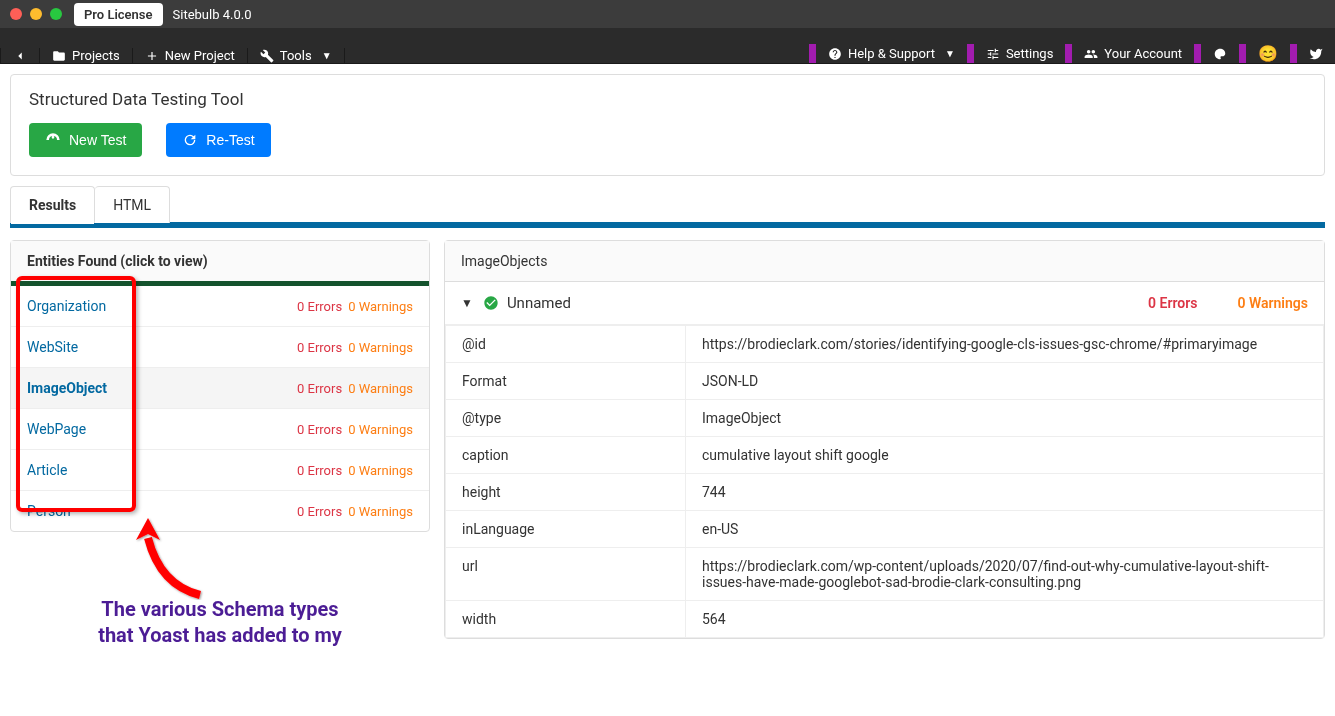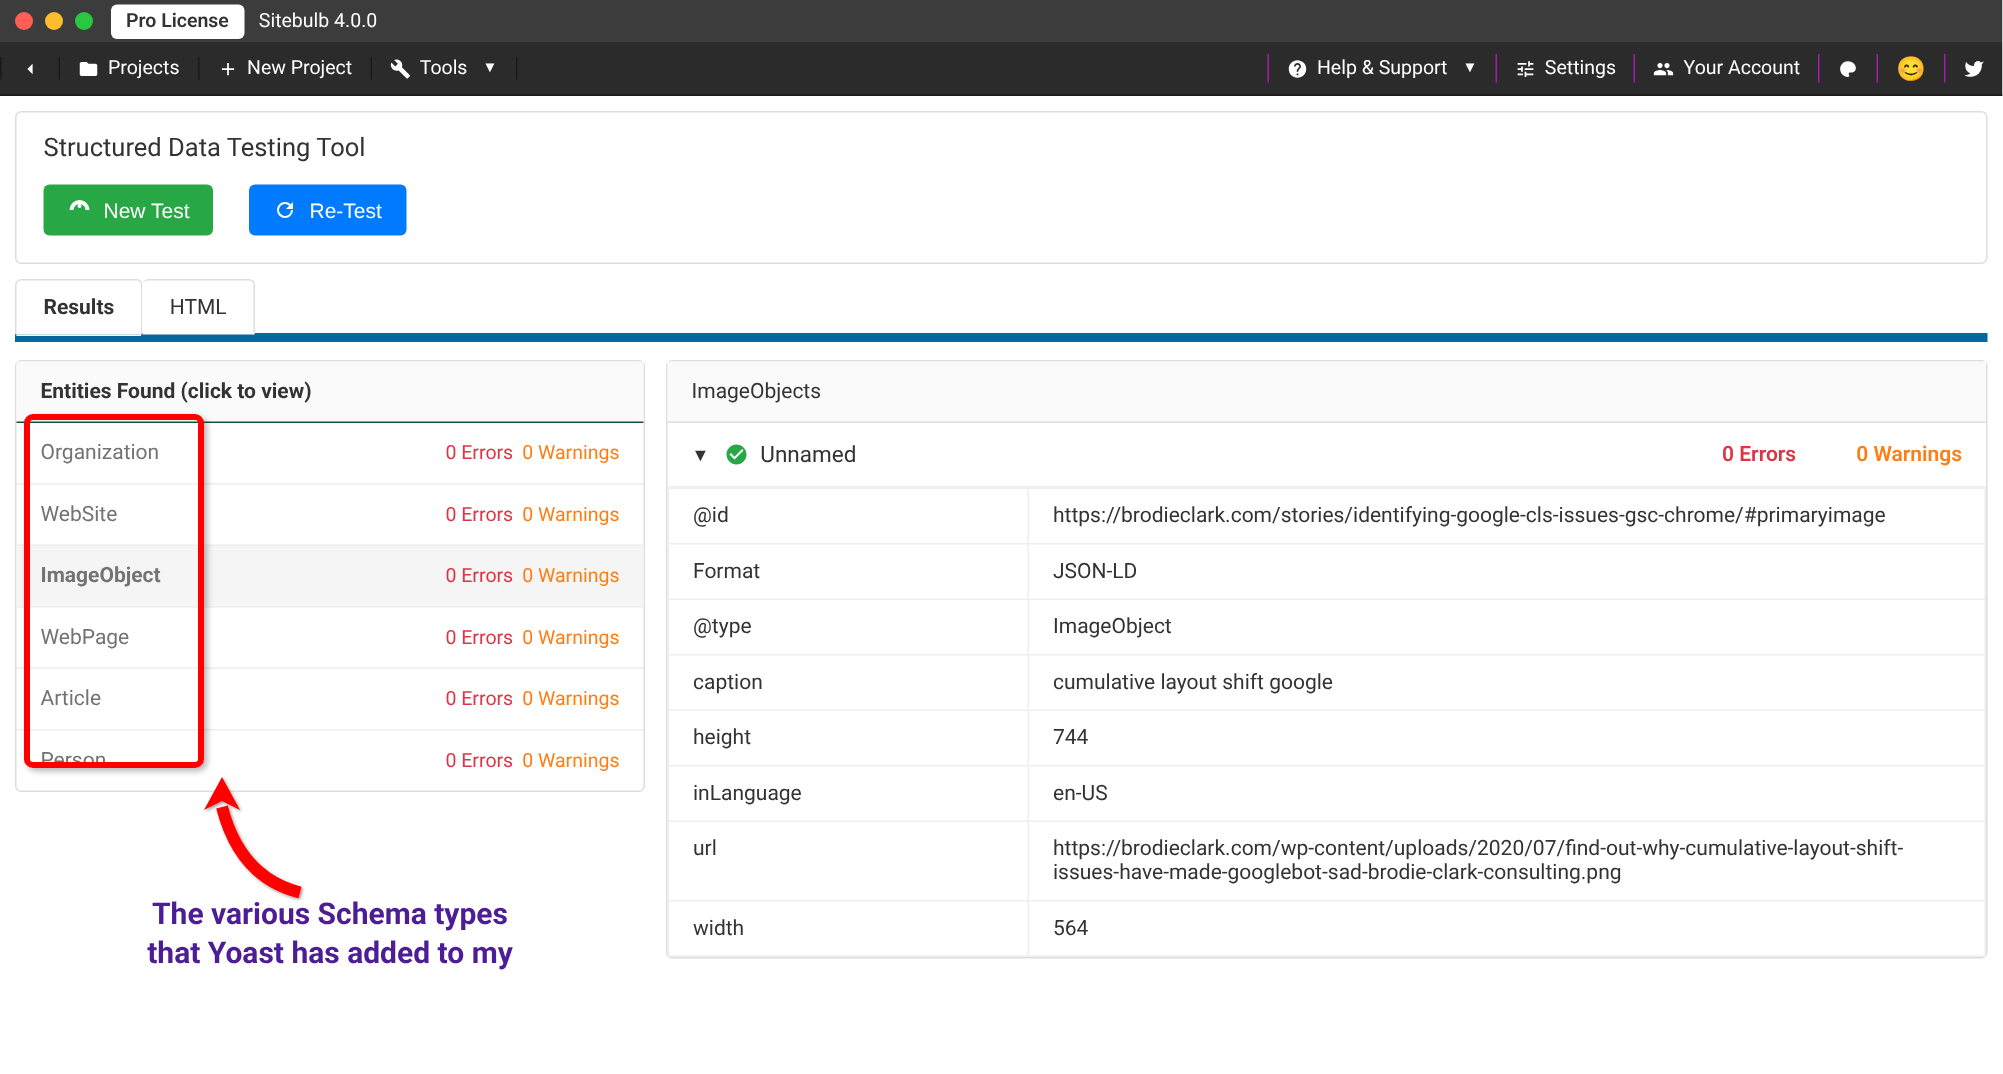--- a/index.html
+++ b/index.html
@@ -7,27 +7,27 @@
 
 .titlebar { background: #3c3c3c; height: 28px; display: flex; align-items: center; padding: 0 10px; }
 .traffic { display: flex; gap: 8px; margin-right: 12px; }
 .traffic-dot { width: 12px; height: 12px; border-radius: 50%; }
 .red { background: #ff5f57; }
 .yellow { background: #febc2e; }
 .green { background: #28c840; }
 .license-badge { background: #fff; color: #333; padding: 4px 10px; border-radius: 4px; font-weight: 600; font-size: 13px; margin-right: 10px; }
 .app-title { color: #fff; font-size: 13px; }
 
-.toolbar { background: #2b2b2b; height: 36px; display: flex; align-items: center; border-bottom: 1px solid #1a1a1a; }
+.toolbar { background: #2b2b2b; height: 36px; display: flex; align-items: flex-end; border-bottom: 1px solid #1a1a1a; }
 .toolbar-left { display: flex; }
 .toolbar-right { margin-left: auto; display: flex; }
 .toolbar-btn { display: flex; align-items: center; gap: 6px; padding: 0 12px; color: #fff; border-right: 1px solid #1a1a1a; cursor: pointer; font-size: 13px; }
 .toolbar-btn.first { border-left: 1px solid #1a1a1a; }
 .toolbar-btn svg { width: 14px; height: 14px; fill: #fff; }
-.toolbar-right .toolbar-btn { border-left: 1px solid #a21caf; border-right: none; }
+.toolbar-right .toolbar-btn { border-left: 7px solid #a21caf; border-right: none; }
 .caret { font-size: 10px; margin-left: 4px; }
 .emoji { font-size: 16px; }
 
 .content { padding: 10px; }
 .panel { border: 1px solid #ddd; border-radius: 4px; background: #fff; }
 .panel-header { padding: 14px 18px; font-size: 17px; color: #333; }
 .panel-body-buttons { padding: 0 18px 18px 18px; display: flex; gap: 24px; }
 .btn { display: inline-flex; align-items: center; gap: 8px; padding: 9px 16px; border-radius: 4px; color: #fff; font-size: 14px; font-weight: 500; border: none; cursor: pointer; }
 .btn-green { background: #28a745; }
 .btn-blue { background: #007bff; }
@@ -37,27 +37,27 @@
 .tab { padding: 10px 18px; border: 1px solid #ddd; border-bottom: none; background: #fff; cursor: pointer; border-radius: 4px 4px 0 0; margin-bottom: -1px; position: relative; }
 .tab.active { font-weight: 700; background: #fff; z-index: 2; }
 .tab.active::after { content: ''; position: absolute; left: 0; right: 0; bottom: -1px; height: 1px; background: #fff; }
 .tab + .tab { border-left: none; }
 
 .columns { display: flex; gap: 14px; margin-top: 12px; align-items: flex-start; }
 .col-left { width: 420px; position: relative; }
 .col-right { flex: 1; }
 
 .card { border: 1px solid #ddd; border-radius: 4px; background: #fff; }
-.card-header { padding: 12px 16px; font-weight: 700; font-size: 14px; border-bottom: 1px solid #14532d; background: #fafafa; }
+.card-header { padding: 12px 16px; font-weight: 700; font-size: 14px; border-bottom: 5px solid #14532d; background: #fafafa; }
 
 .entity-row { display: flex; justify-content: space-between; align-items: center; padding: 12px 16px; border-bottom: 1px solid #eee; cursor: pointer; }
 .entity-row:last-child { border-bottom: none; }
 .entity-row.selected { background: #f5f5f5; }
 .entity-row.selected .entity-name { font-weight: 700; }
-.entity-name { color: #737373; }
+.entity-name { color: #0369a1; }
 .entity-stats { font-size: 13px; }
 .err { color: #dc3545; margin-right: 6px; }
 .warn { color: #fd7e14; }
 
 .highlight-box { position: absolute; border: 4px solid #ff0000; border-radius: 6px; left: 6px; top: 36px; width: 120px; height: 236px; pointer-events: none; z-index: 5; box-shadow: 2px 2px 4px rgba(0,0,0,0.3); }
 .arrow-svg { position: absolute; top: 270px; left: 120px; z-index: 5; pointer-events: none; }
 .annotation { position: absolute; top: 356px; left: 0; width: 420px; text-align: center; z-index: 5; pointer-events: none; }
 .annotation-text { color: #4c1d95; font-weight: 700; font-size: 20px; text-shadow: -1px -1px 0 #fff, 1px -1px 0 #fff, -1px 1px 0 #fff, 1px 1px 0 #fff; line-height: 1.3; }
 
 .detail-card-header { padding: 12px 16px; font-size: 14px; border-bottom: 1px solid #ddd; background: #fafafa; }

